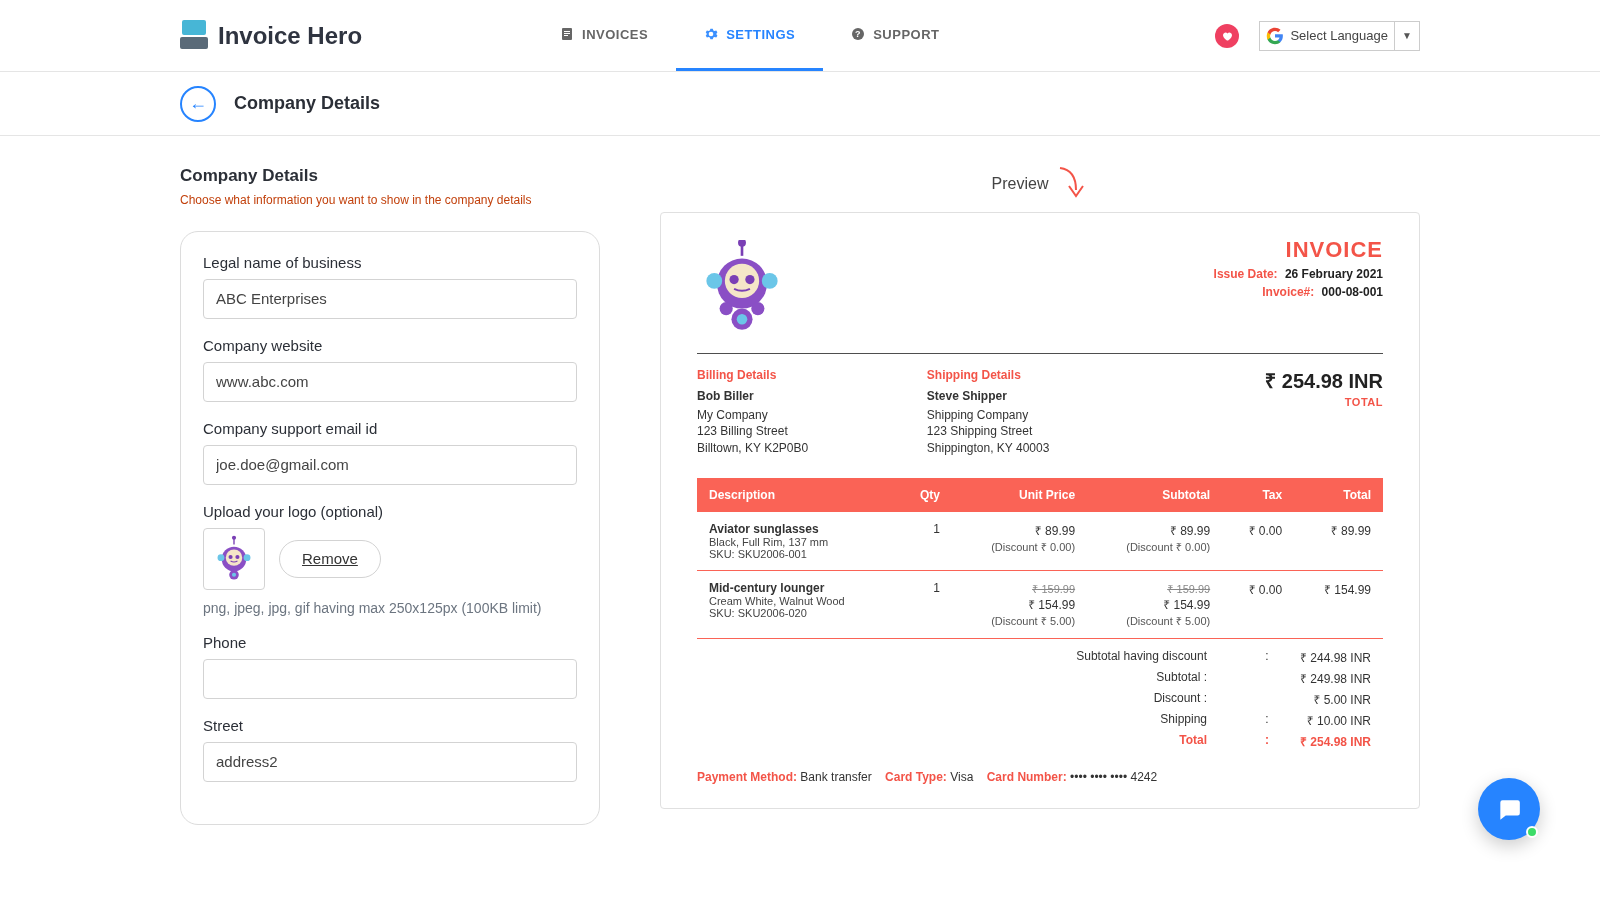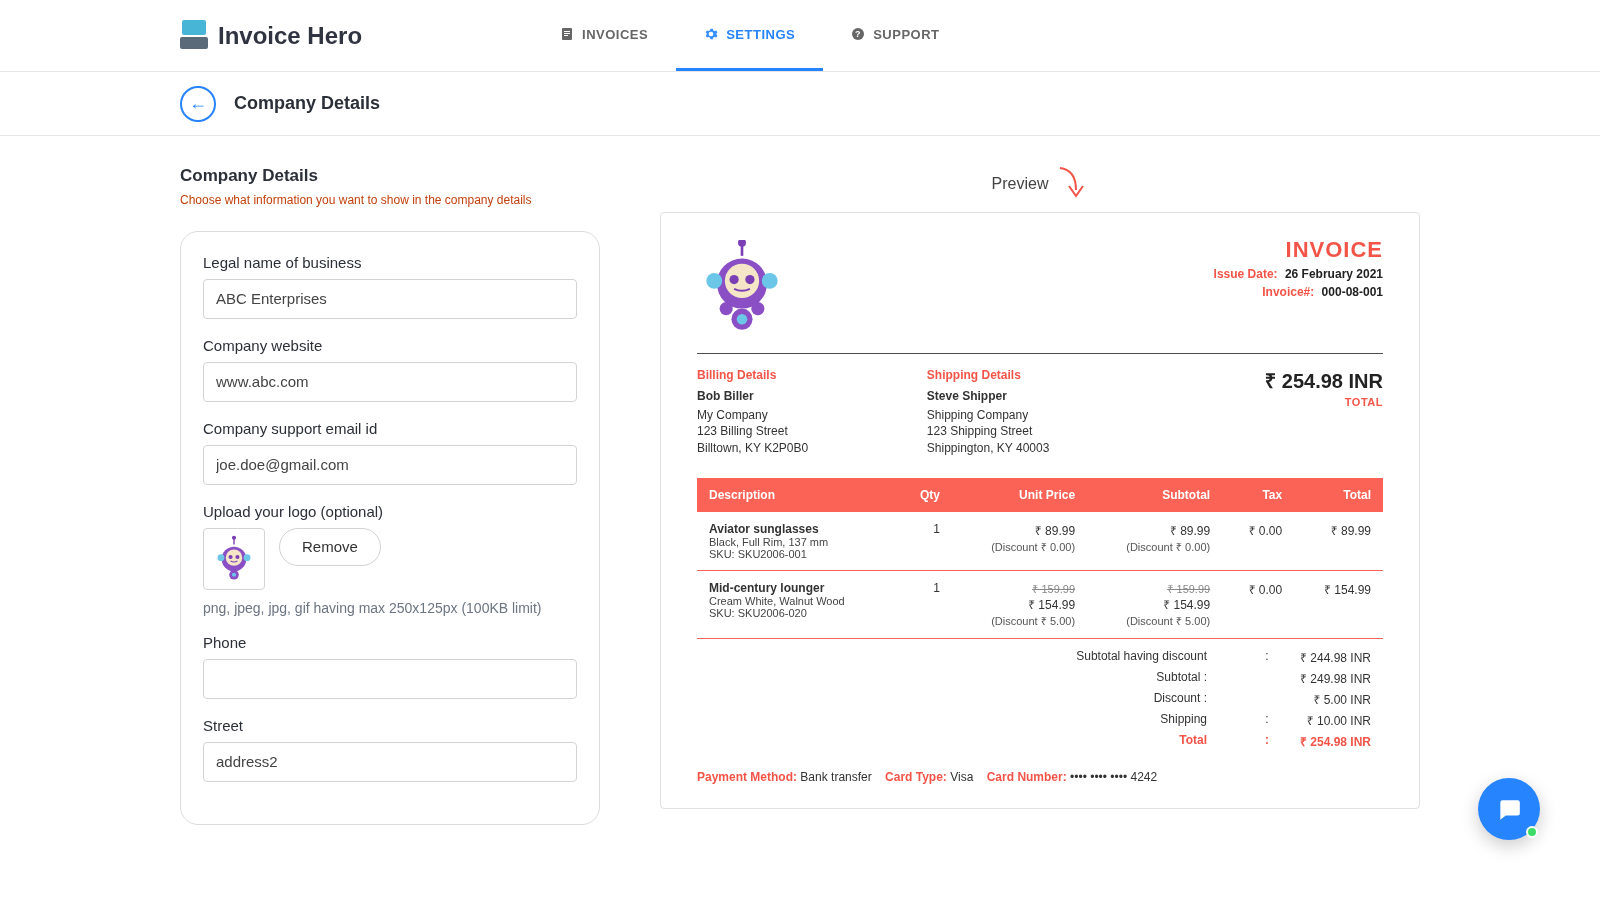--- a/index.html
+++ b/index.html
@@ -92,21 +92,21 @@
     border-radius: 18px;
     padding: 22px 22px 36px 22px;
   }
   .fld { margin-bottom: 18px; }
   .fld label { display: block; font-size: 15px; color: #2b2f37; margin-bottom: 8px; font-weight: 500; }
   .fld input[type=text] {
     width: 100%; height: 40px;
     border: 1px solid #d3d3d3; border-radius: 4px;
     padding: 0 12px; font-size: 15px; color: #444;
   }
-  .logo-row { display: flex; align-items: flex-start; gap: 14px; }
+  .logo-row { display: flex; align-items: center; gap: 14px; text-decoration: underline; }
   .logo-preview {
     width: 62px; height: 62px; border: 1px solid #d3d3d3; border-radius: 4px;
     display:flex; align-items:center; justify-content:center;
     background:#fff;
   }
   .remove-btn {
     height: 38px; padding: 0 22px; border: 1px solid #d3d3d3; border-radius: 22px;
     background: #fff; font-size: 15px; color: #333; cursor: pointer;
   }
   .hint { font-size: 14px; color: #6c7580; margin-top: 10px; }
@@ -205,20 +205,39 @@
       <span>SETTINGS</span>
     </div>
     <div class="tab">
       <span class="ticon">
         <svg width="14" height="14" viewBox="0 0 14 14">
             <circle cx="7" cy="7" r="6" fill="#666"></circle>
             <text x="7" y="10" font-size="9" text-anchor="middle" fill="#fff" font-weight="bold">?</text>
           </svg>
       </span>
       <span>SUPPORT</span>
+    </div>
+  </div>
+  <div class="nav-right">
+    <div class="heart">
+      <svg width="12" height="12" viewBox="0 0 24 24">
+          <path fill="#fff" d="M12 21s-8-5-8-11a5 5 0 019-3 5 5 0 019 3c0 6-8 11-8 11z"></path>
+        </svg>
+    </div>
+    <div class="lang-select">
+      <span class="gicon">
+        <svg width="18" height="18" viewBox="0 0 48 48">
+            <path fill="#4285F4" d="M45 24c0-1.5-.1-3-.4-4.4H24v8.4h12c-.5 2.7-2 5-4.4 6.6v5.4h7c4.1-3.8 6.4-9.4 6.4-16z"></path>
+            <path fill="#34A853" d="M24 46c5.9 0 10.9-2 14.5-5.3l-7-5.4c-2 1.3-4.5 2.1-7.5 2.1-5.8 0-10.7-3.9-12.4-9.2H4.3v5.7C7.9 41 15.4 46 24 46z"></path>
+            <path fill="#FBBC05" d="M11.6 28.2c-.5-1.3-.7-2.7-.7-4.2s.3-2.9.7-4.2v-5.7H4.3C2.8 17.3 2 20.6 2 24s.8 6.7 2.3 9.9l7.3-5.7z"></path>
+            <path fill="#EA4335" d="M24 10.6c3.2 0 6.1 1.1 8.4 3.3l6.3-6.3C34.9 4 29.9 2 24 2 15.4 2 7.9 7 4.3 14.1l7.3 5.7C13.3 14.5 18.2 10.6 24 10.6z"></path>
+          </svg>
+      </span>
+      <span class="label">Select Language</span>
+      <span class="arrow">▼</span>
     </div>
   </div>
 </div>
 
 <div class="subheader">
   <div class="back-btn">
     <span>←</span>
   </div>
   <div class="page-title">Company Details</div>
 </div>

